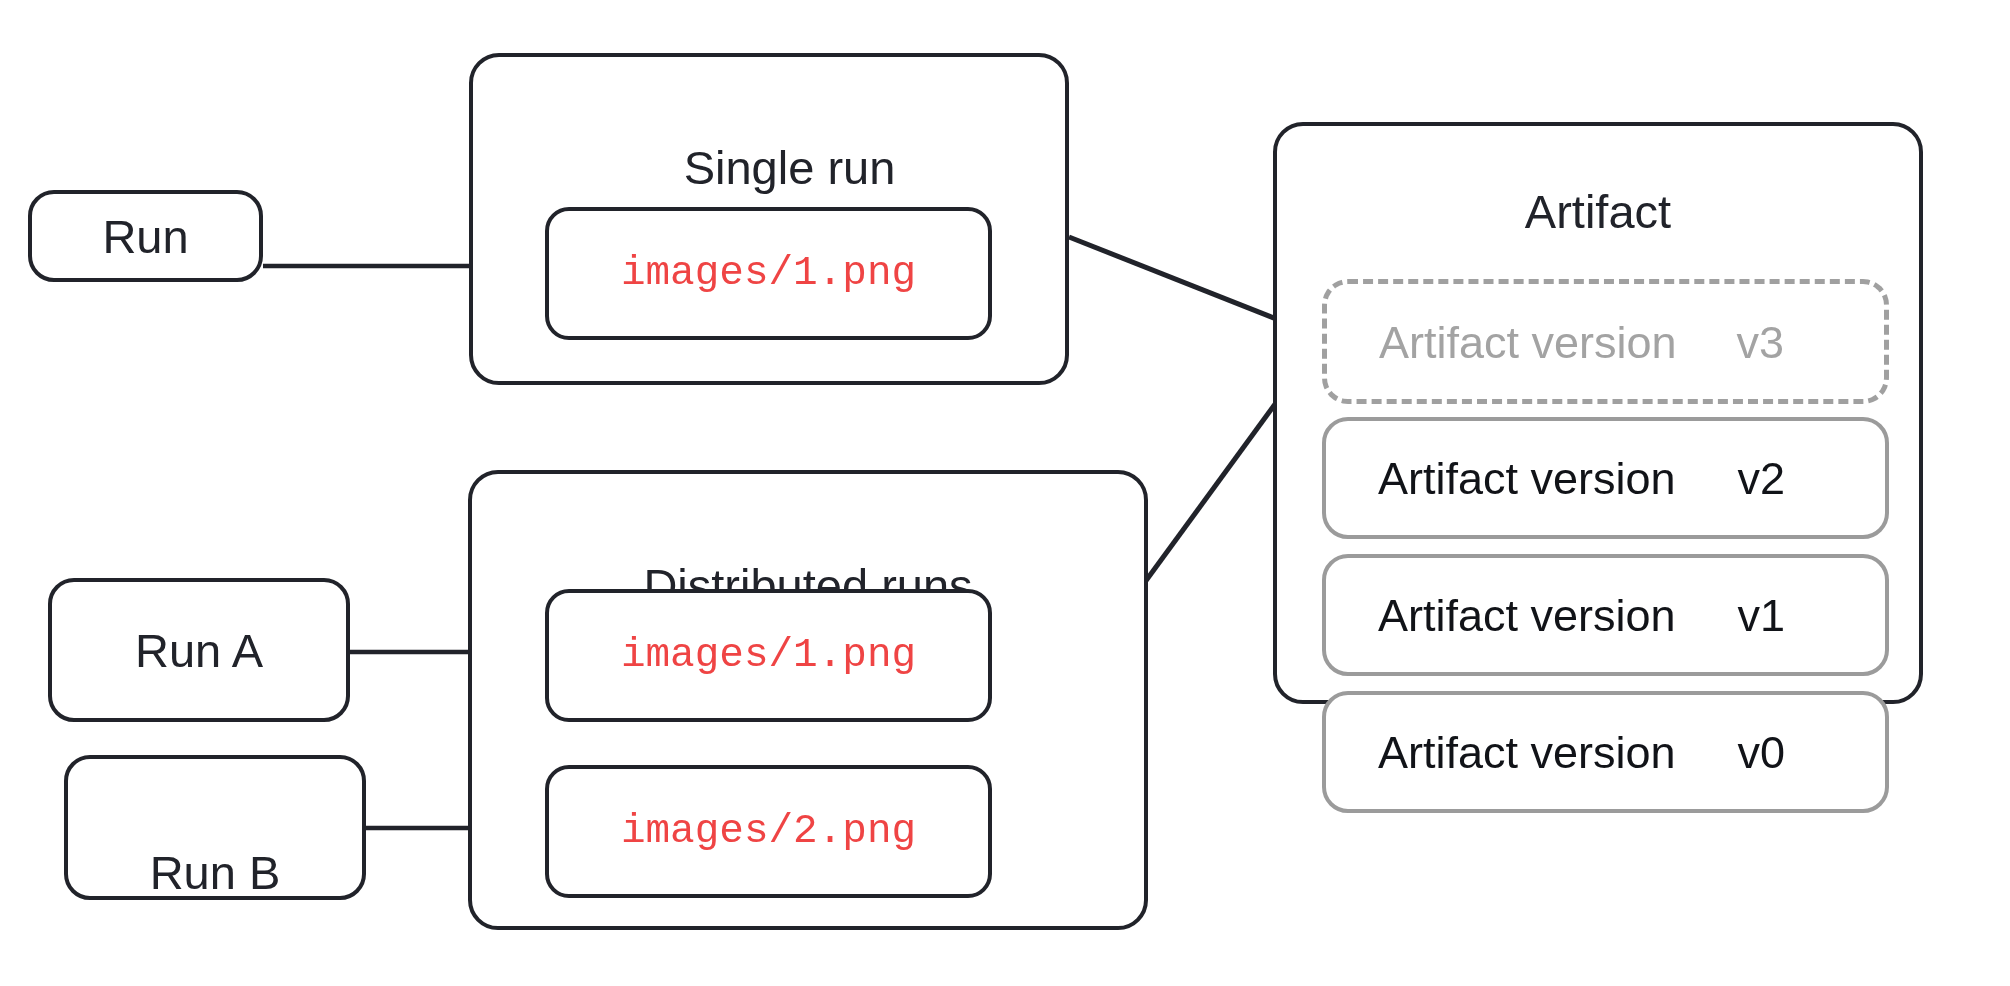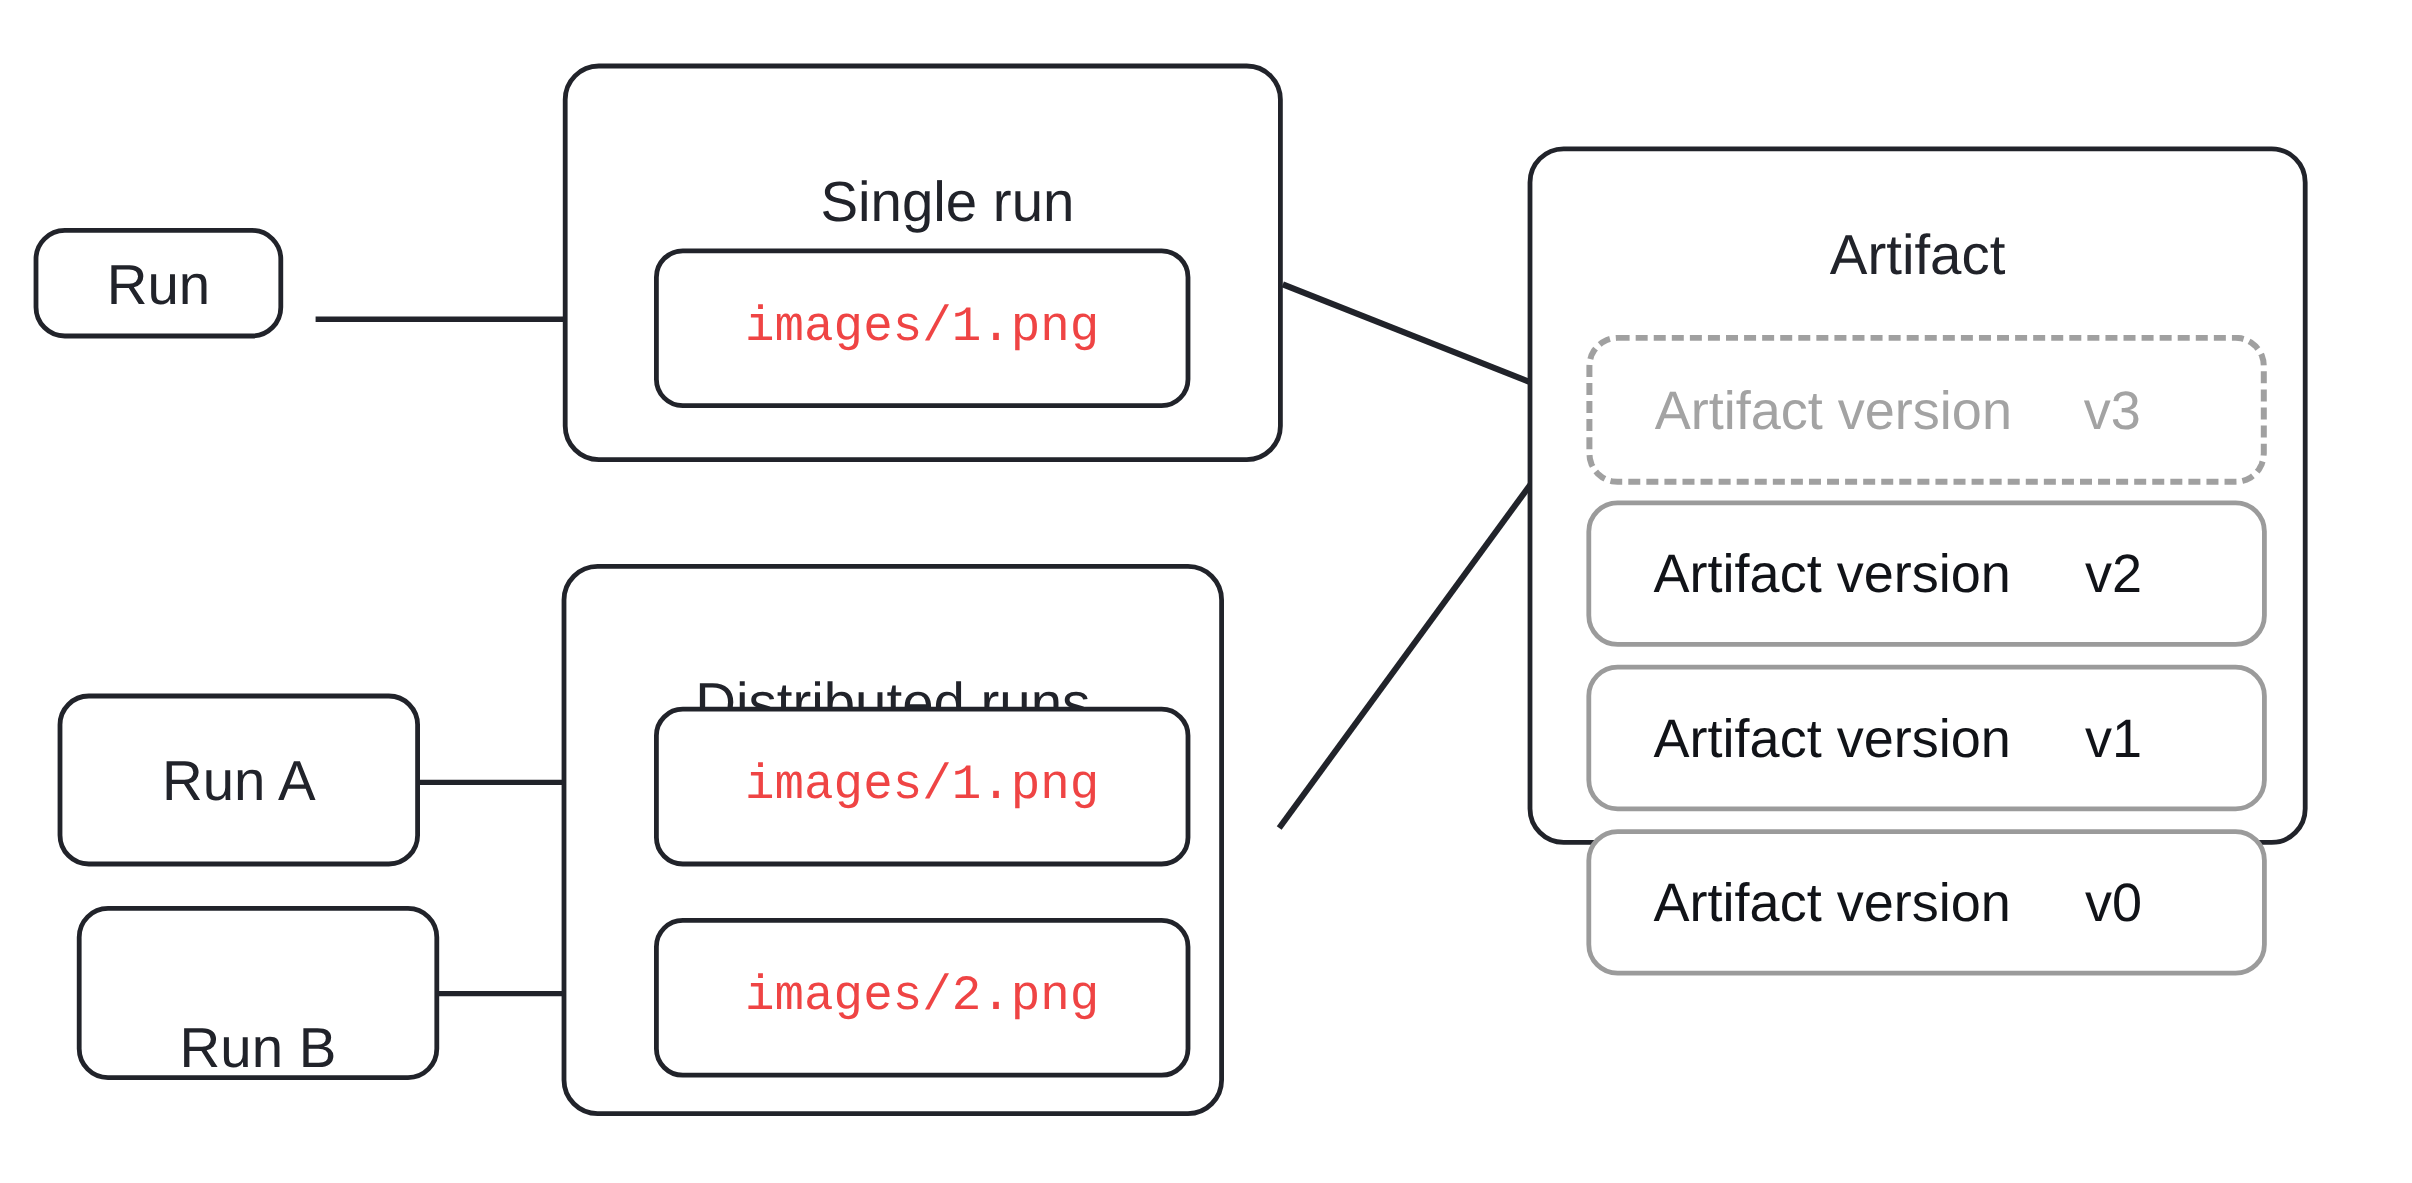--- a/index.html
+++ b/index.html
@@ -53,39 +53,39 @@
 
     <line x1="350" y1="652" x2="547" y2="652" stroke="#21232a" stroke-width="4.5" marker-end="url(#ah)"></line>
 
     <line x1="350" y1="828" x2="547" y2="828" stroke="#21232a" stroke-width="4.5" marker-end="url(#ah)"></line>
 
     <line x1="1069" y1="237" x2="1322" y2="337" stroke="#21232a" stroke-width="5" marker-end="url(#ah)"></line>
 
     <line x1="1066" y1="690" x2="1322" y2="340" stroke="#21232a" stroke-width="5" marker-end="url(#ah)"></line>
   </svg>
 
-  <div class="node box-dark" style="left:28px;top:190px;width:208px;height:92px;">
+  <div class="node box-dark" style="left:28px;top:190px;width:235px;height:92px;">
     <span class="label-run">Run</span>
   </div>
 
   <div class="group" style="left:469px;top:53px;width:600px;height:332px;">
     <div class="group-title" style="top:87px;padding-left:41px;">Single run</div>
     <div class="node box-dark chip" style="left:72px;top:150px;width:447px;height:133px;">
       <span class="label-mono">images/1.png</span>
     </div>
   </div>
 
   <div class="node box-dark" style="left:48px;top:578px;width:302px;height:144px;">
     <span class="label-run">Run A</span>
   </div>
   <div class="node box-dark" style="left:64px;top:755px;width:302px;height:145px;align-items:flex-end;">
     <span class="label-run">Run B</span>
   </div>
 
-  <div class="group" style="left:468px;top:470px;width:552px;height:460px;">
+  <div class="group" style="left:468px;top:470px;width:680px;height:460px;">
     <div class="group-title" style="top:88px;">Distributed runs</div>
     <div class="node box-dark chip" style="left:73px;top:115px;width:447px;height:133px;">
       <span class="label-mono">images/1.png</span>
     </div>
     <div class="node box-dark chip" style="left:73px;top:291px;width:447px;height:133px;align-items:center;">
       <span class="label-mono">images/2.png</span>
     </div>
   </div>
 
   <div class="group" style="left:1273px;top:122px;width:650px;height:582px;text-decoration:underline;">

